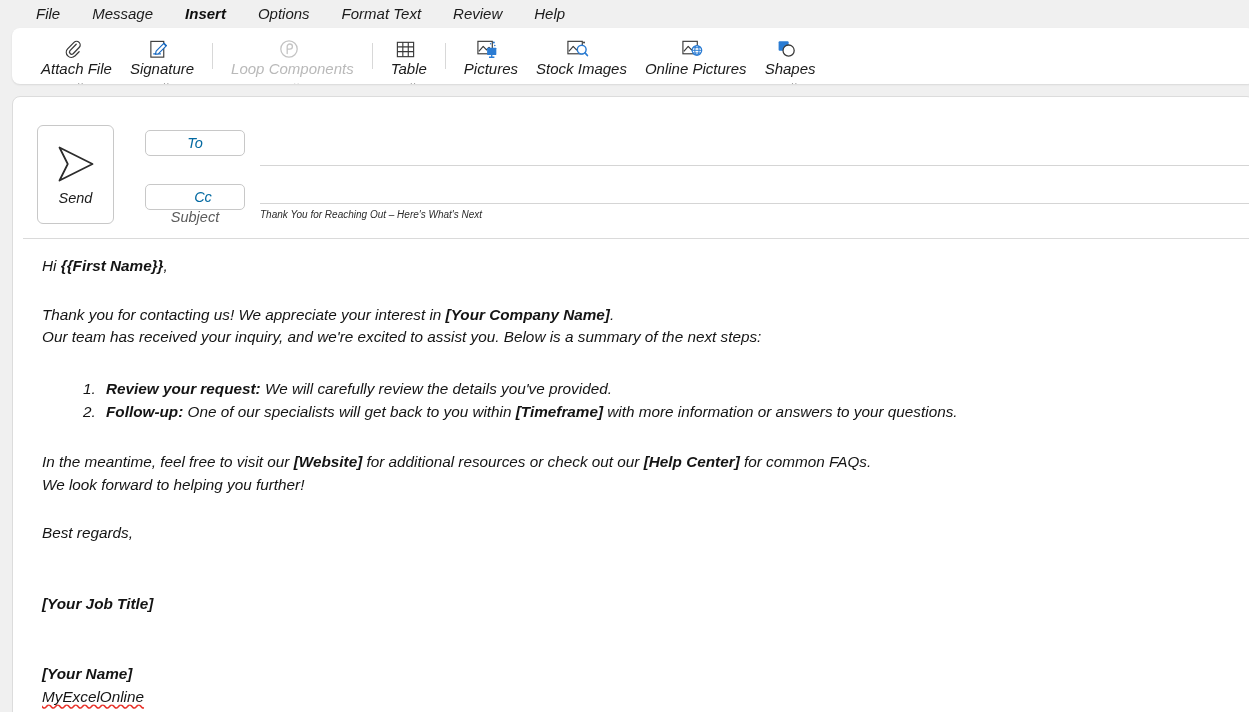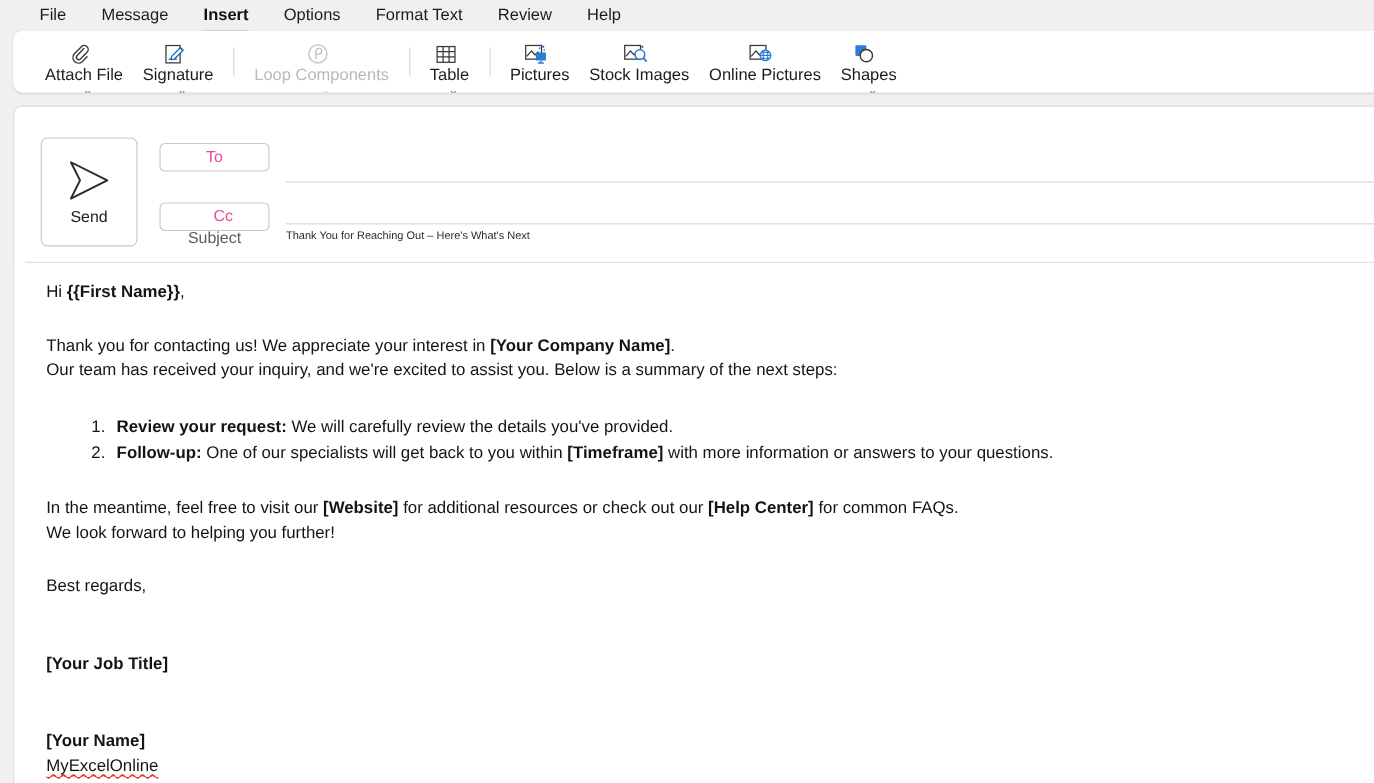--- a/index.html
+++ b/index.html
@@ -5,21 +5,21 @@
   * { box-sizing: border-box; }
   html, body {
     margin: 0; padding: 0;
     width: 1249px; height: 712px;
     overflow: hidden;
     background: #f0f0f0;
     font-family: "Liberation Sans", sans-serif;
     -webkit-font-smoothing: antialiased;
   }
 
-  #app { position: relative; width: 1249px; height: 712px; background: #f0f0f0; }
+  #app { position: relative; width: 1249px; height: 712px; background: #f0f0f0; font-style: italic; }
 
   
   .tabbar {
     position: absolute; top: 0; left: 0; right: 0; height: 28px;
     background: #f0f0f0;
     display: flex; align-items: center;
     padding-left: 22px;
   }
   .tab {
     position: relative;
@@ -74,38 +74,38 @@
     background: #ffffff;
     border: 1px solid #dcdcdc;
     border-radius: 8px 8px 0 0;
     overflow: hidden;
   }
 
   .hdr { position: relative; height: 138px; }
 
   .send-btn {
     position: absolute; left: 24px; top: 28px;
-    width: 88px; height: 99px;
+    width: 77px; height: 99px;
     border: 1px solid #c8c8c8;
     border-radius: 6px;
     background: #fff;
     display: flex; flex-direction: column;
     align-items: center; justify-content: center;
     cursor: default;
   }
   .send-ico { width: 44px; height: 40px; display: block; }
   .send-lbl { font-size: 14.5px; color: #1b1b1b; margin-top: 6px; }
 
   .addr-btn {
     position: absolute;
     left: 132px; width: 100px; height: 26px;
     border: 1px solid #c8c8c8; border-radius: 5px;
     background: #fff;
     display: flex; align-items: center; justify-content: center;
-    font-size: 14.5px; color: #ec4899;
+    font-size: 14.5px; color: #0369a1;
     cursor: default;
   }
   #btn-to { top: 33px; }
   #btn-cc { top: 87px; padding-left: 16px; }
 
   .fld-line {
     position: absolute; left: 247px; right: 0;
     height: 1px; background: #d5d5d5;
   }
   #line-to { top: 68px; }

